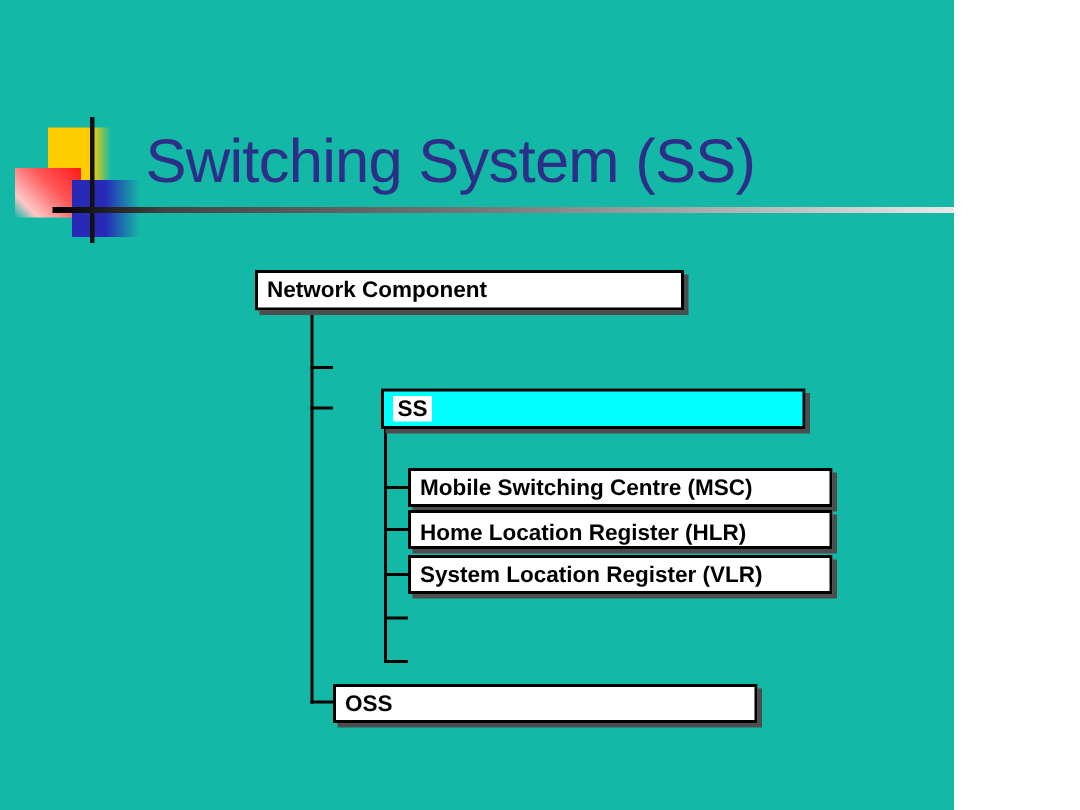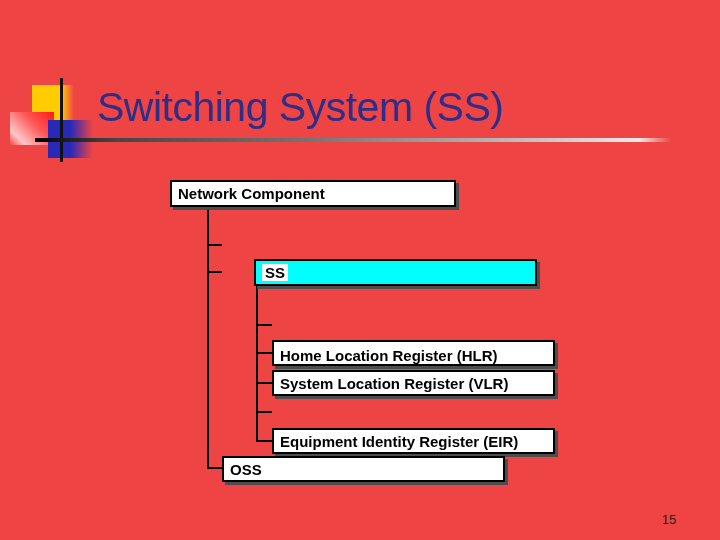--- a/index.html
+++ b/index.html
@@ -1,17 +1,17 @@
 <!DOCTYPE html>
 <html><head>
 <meta charset="utf-8">
 <style>
   html,body{margin:0;padding:0;background:#ffffff;}
   .slide{
-    position:relative;width:720px;height:540px;background:#ef4444;
+    position:relative;width:636px;height:540px;background:#14b8a6;
     overflow:hidden;font-family:"Liberation Sans", sans-serif;
   }
   
   .sq-yellow{
     position:absolute;left:32px;top:85px;width:42px;height:37px;
     background:linear-gradient(to right,#ffcc00 70%,rgba(255,204,0,0) 100%);
   }
   .sq-red{
     position:absolute;left:10px;top:112px;width:44px;height:33px;
     background:linear-gradient(225deg,#ff1a1a 0%,#ff5555 40%,#ffc7c7 80%,rgba(255,255,255,0) 100%);
@@ -95,33 +95,33 @@
 
   <div class="node root">
     <span>Network Component</span>
   </div>
 
 
   <div class="node ss">
     <span class="hl">SS</span>
   </div>
 
+  <div class="node msc">
+    <span>Mobile Switching Centre (MSC)</span>
+  </div>
 
   <div class="node hlr">
     <span>Home Location Register (HLR)</span>
   </div>
 
   <div class="node vlr">
     <span>System Location Register (VLR)</span>
   </div>
 
 
-  <div class="node eir">
-    <span>Equipment Identity Register (EIR)</span>
-  </div>
 
   <div class="node oss">
     <span>OSS</span>
   </div>
 
   <div class="page-number">15</div>
 
 </div>
 
 </body></html>

